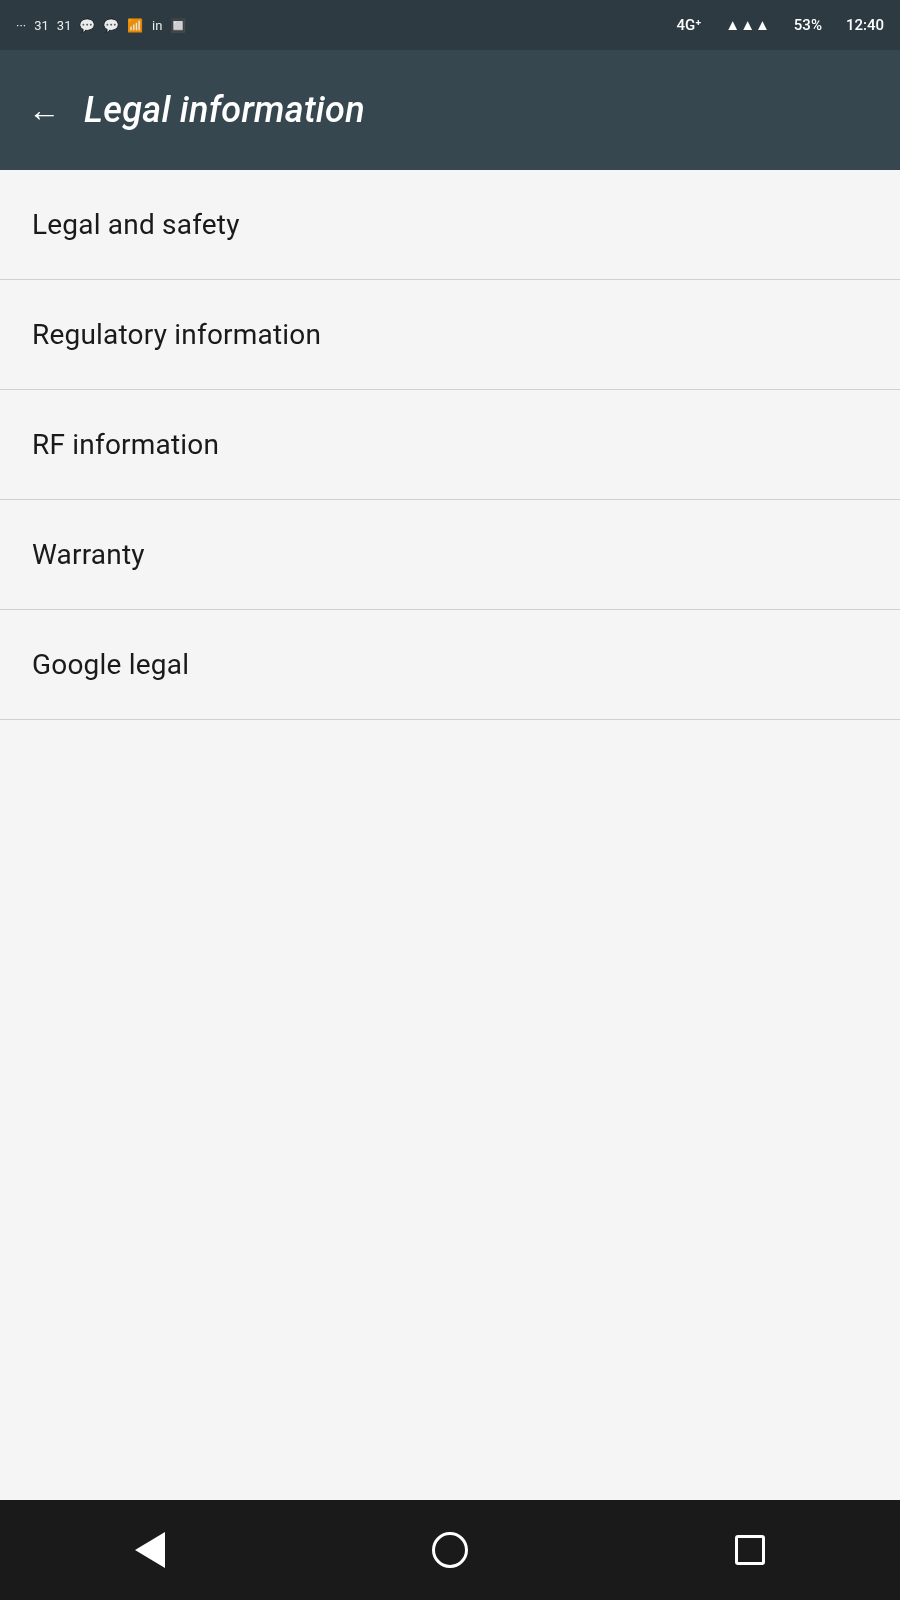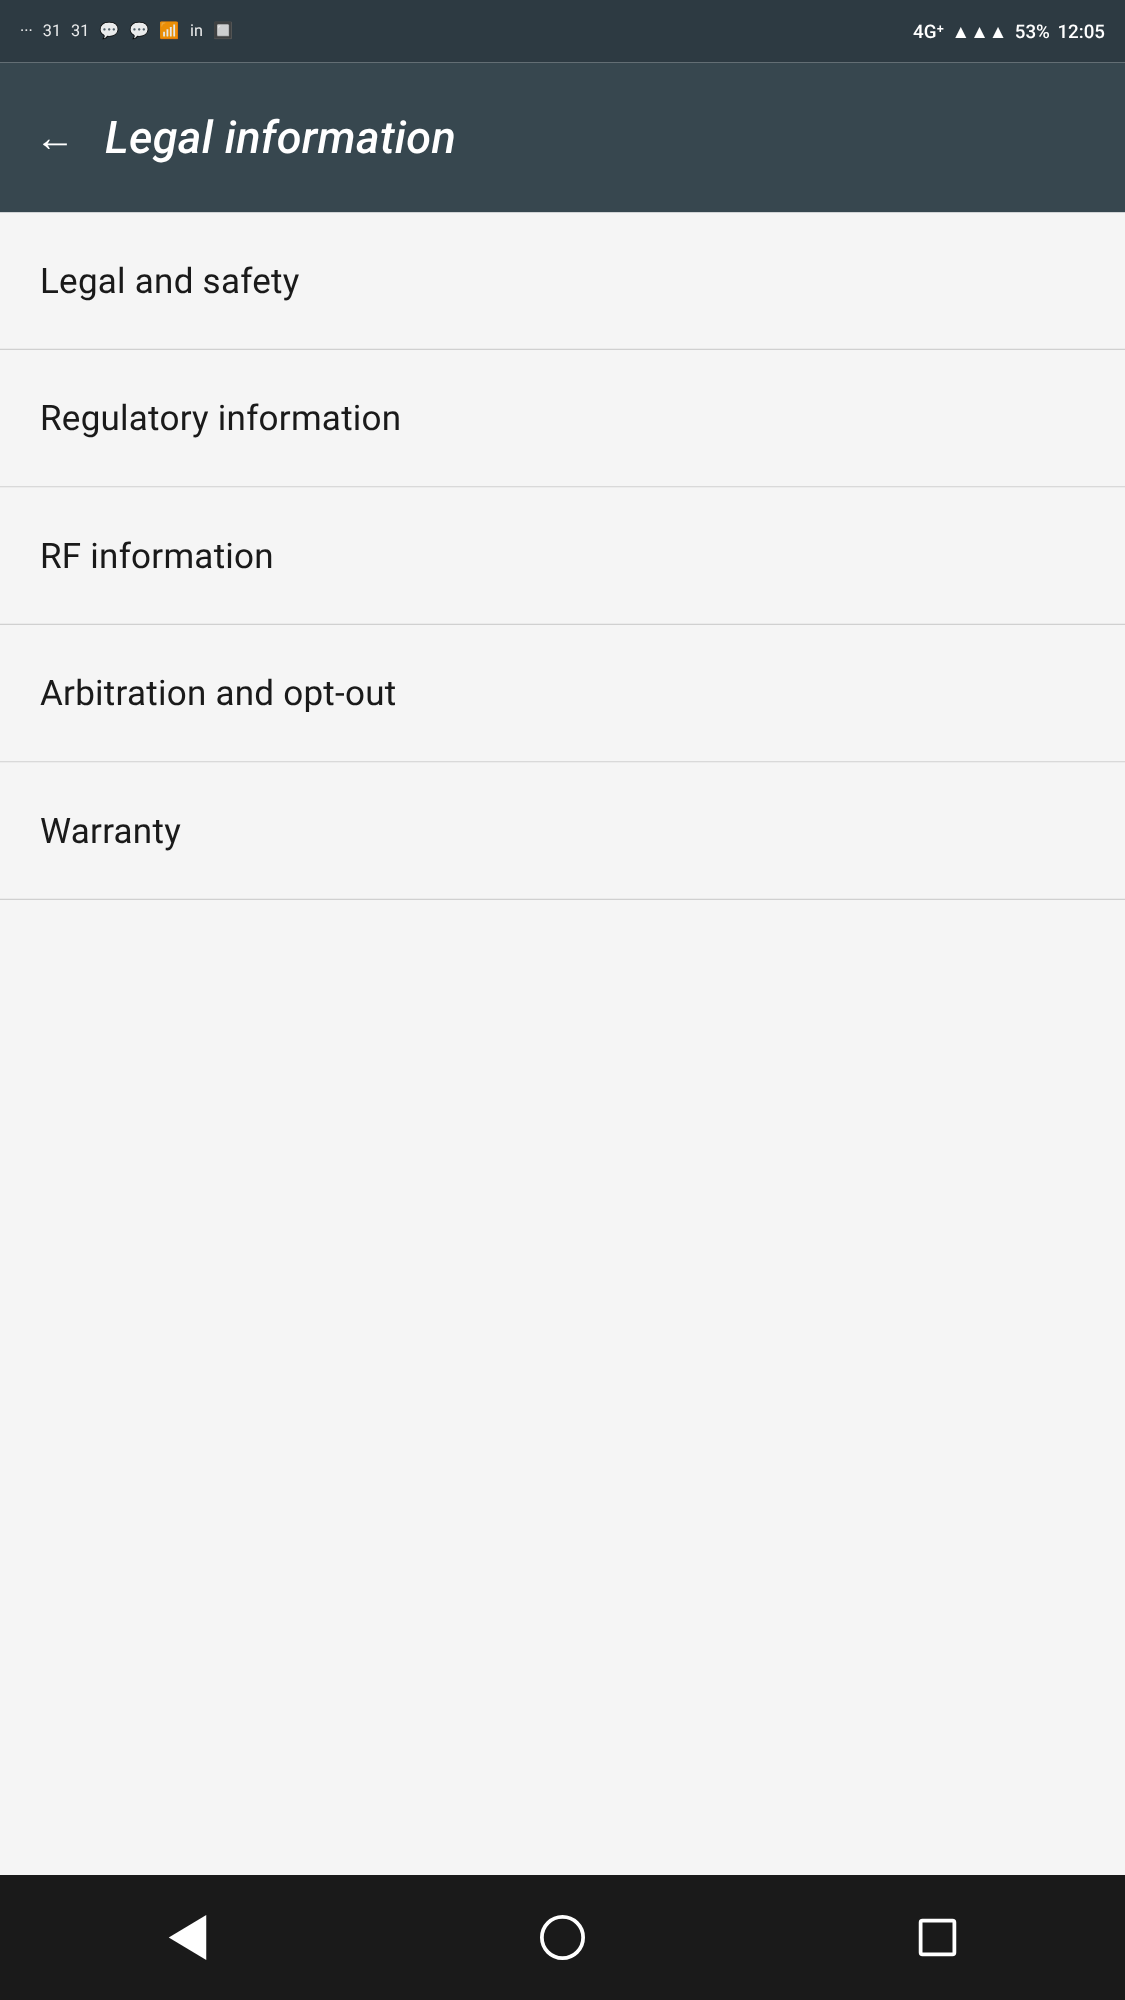--- a/index.html
+++ b/index.html
@@ -31,21 +31,21 @@
     }
 
     .status-bar-left {
       display: flex;
       align-items: center;
       gap: 8px;
     }
 
     .status-bar-right {
       display: flex;
-      gap: 6px;
+      gap: 24px;
       font-size: 15px;
       font-weight: 500;
     }
 
     .status-icon {
       font-size: 13px;
       opacity: 0.9;
     }
 
     
@@ -153,44 +153,44 @@
     <span class="status-icon">💬</span>
     <span class="status-icon">💬</span>
     <span class="status-icon">📶</span>
     <span class="status-icon">in</span>
     <span class="status-icon">🔲</span>
   </div>
   <div class="status-bar-right">
     <span>4G⁺</span>
     <span>▲▲▲</span>
     <span>53%</span>
-    <span>12:05</span>
+    <span>12:40</span>
   </div>
 </div>
 
 <div class="app-bar">
   <span class="back-arrow">←</span>
   <span class="app-bar-title">Legal information</span>
 </div>
 
 <div class="list" id="list-container">
 <div class="list-item">
       <span class="list-item-text">Legal and safety</span>
     </div>
     <div class="list-item">
       <span class="list-item-text">Regulatory information</span>
     </div>
     <div class="list-item">
       <span class="list-item-text">RF information</span>
     </div>
     <div class="list-item">
-      <span class="list-item-text">Arbitration and opt-out</span>
-    </div>
-    <div class="list-item">
       <span class="list-item-text">Warranty</span>
+    </div>
+    <div class="list-item">
+      <span class="list-item-text">Google legal</span>
     </div>
   </div>
 
 <div class="nav-bar">
   <div class="nav-btn">
     <div class="nav-back"></div>
   </div>
   <div class="nav-btn">
     <div class="nav-home"></div>
   </div>

